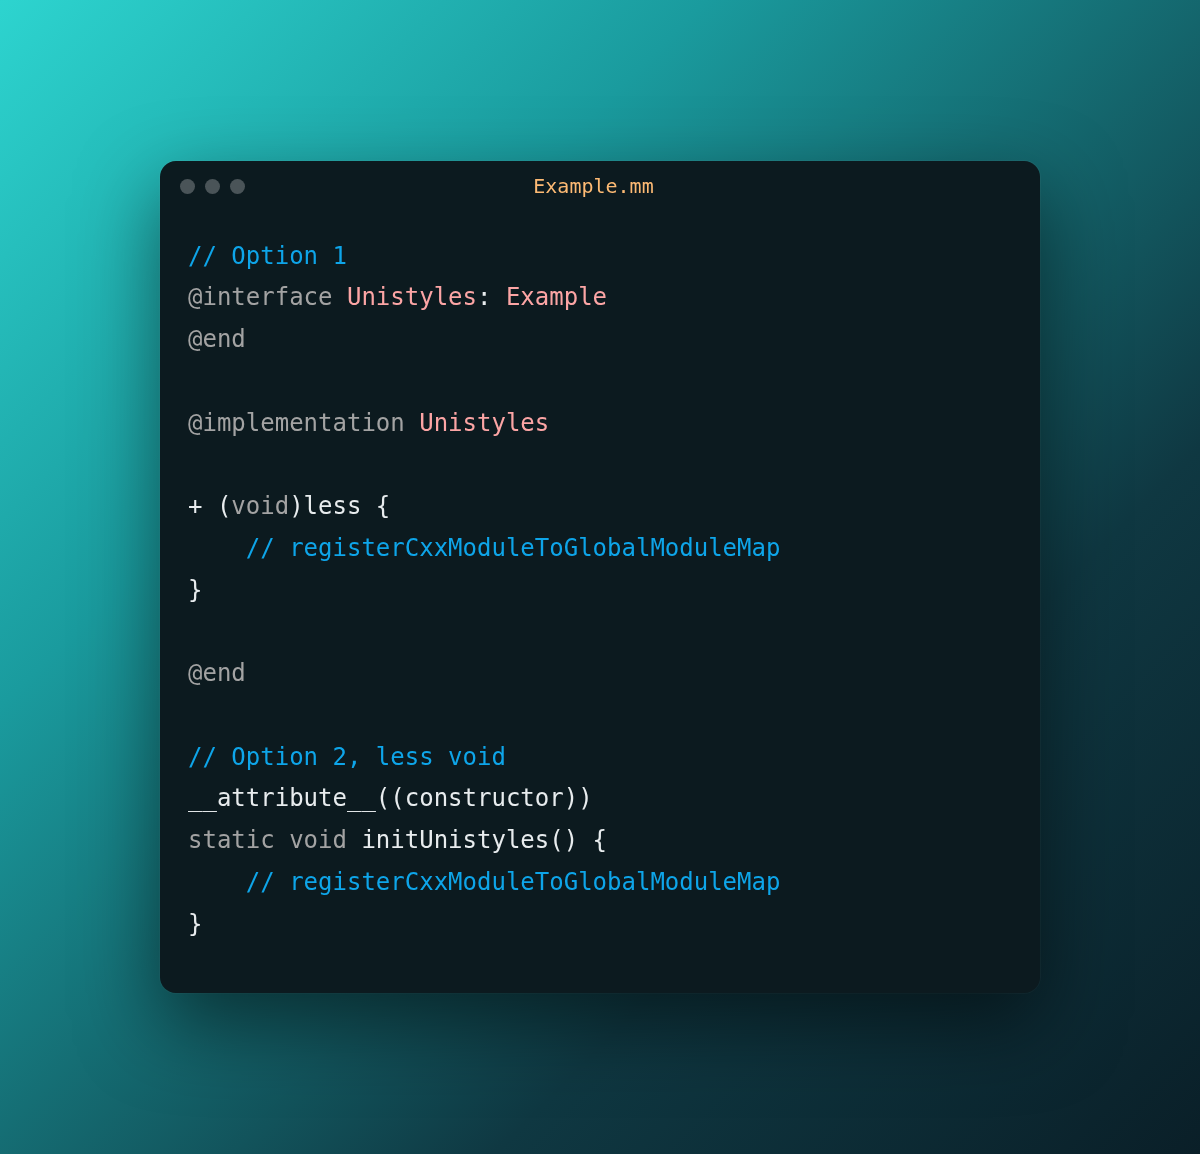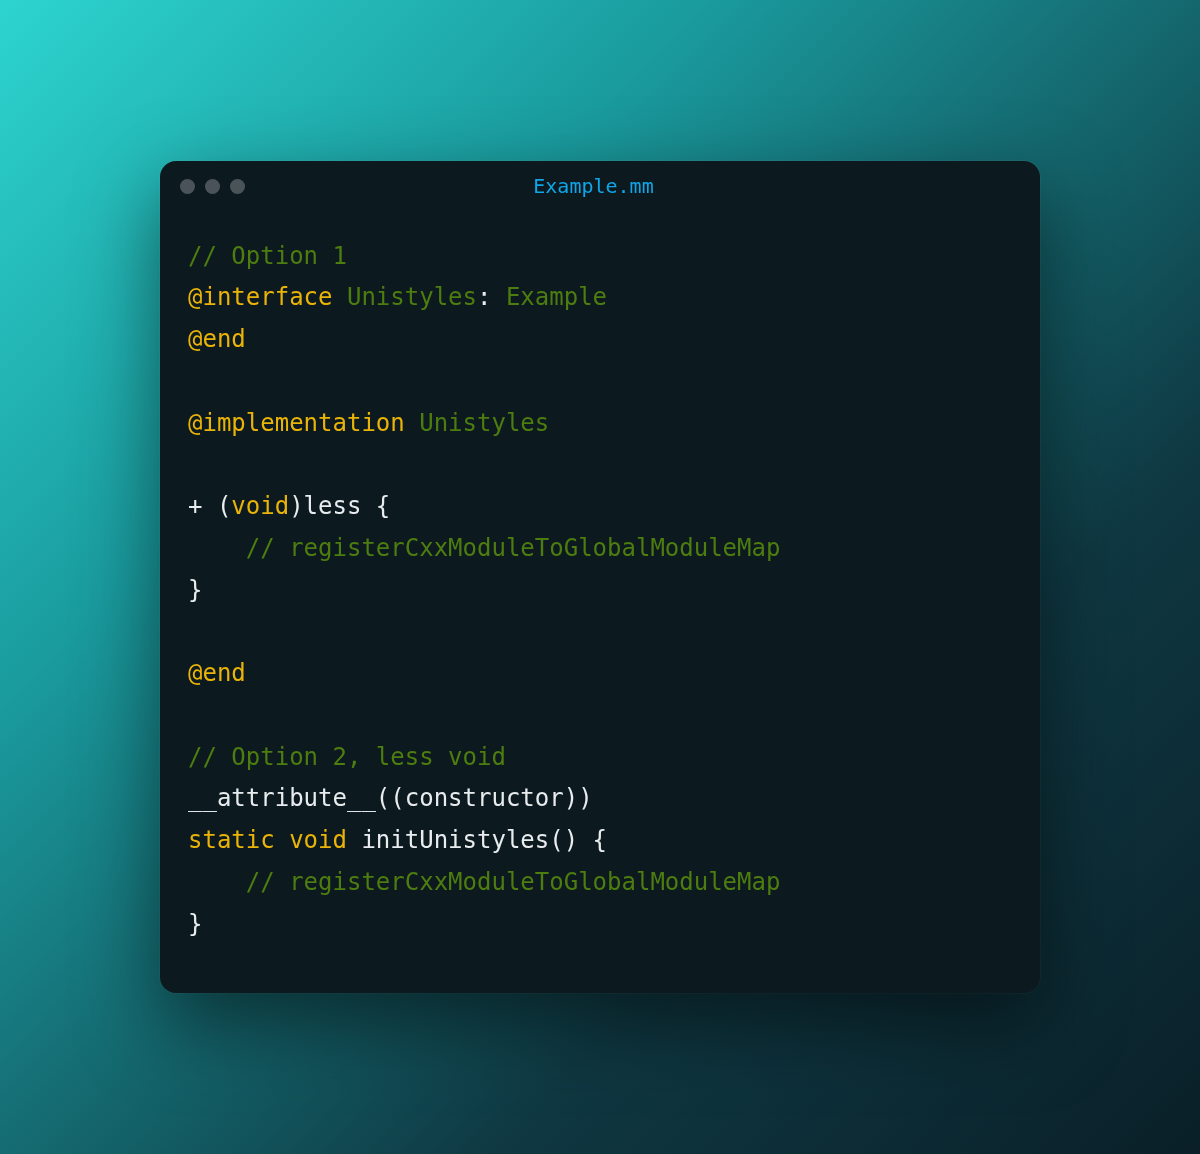--- a/index.html
+++ b/index.html
@@ -37,35 +37,35 @@
       width: 15px;
       height: 15px;
       border-radius: 50%;
       background: #4a5458;
     }
     .title {
       position: absolute;
       left: 0;
       right: 13px;
       text-align: center;
-      color: #0ea5e9;
+      color: #fdba74;
       font-size: 20px;
       font-weight: 400;
       pointer-events: none;
     }
     .code {
       padding: 34px 28px 48px 28px;
       font-size: 24px;
       line-height: 1.74;
       white-space: pre;
       color: #e8ecee;
     }
-    .comment { color: #4d7c0f; }
-    .keyword { color: #eab308; }
-    .type { color: #4d7c0f; }
+    .comment { color: #0ea5e9; }
+    .keyword { color: #a3a3a3; }
+    .type { color: #fca5a5; }
     .plain { color: #e8ecee; }
   </style>
 </head>
 <body>
 
 <div class="window">
   <div class="titlebar">
     <div class="traffic-lights">
       <div class="dot"></div>
       <div class="dot"></div>

